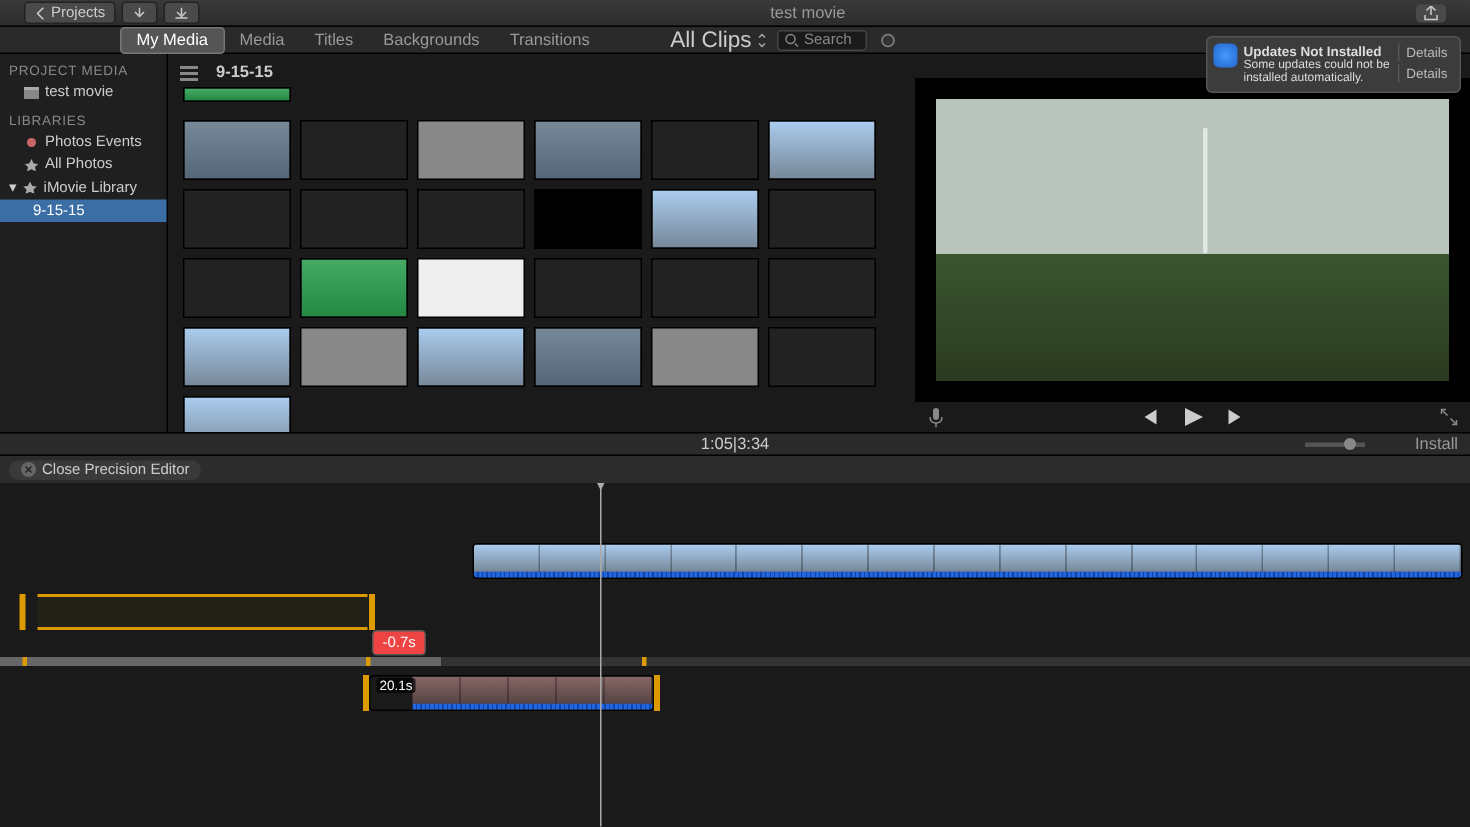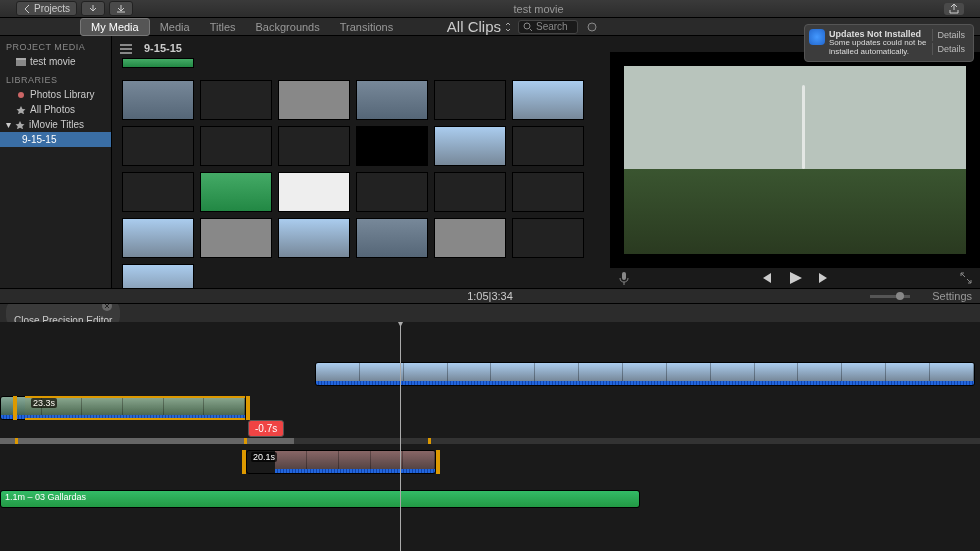--- a/index.html
+++ b/index.html
@@ -51,21 +51,21 @@
 .notif .ntitle { font-weight: bold; font-size: 9px; }
 .notif .nbtns { display: flex; flex-direction: column; gap: 2px; }
 .notif .nbtn { font-size: 9px; color: #bbb; padding: 1px 4px; border-left: 1px solid #555; }
 
 .timecode-bar { height: 16px; background: #2a2a2a; display: flex; align-items: center; justify-content: center; font-size: 11px; color: #ccc; border-top: 1px solid #000; border-bottom: 1px solid #000; position: relative; }
 .timecode-bar .settings { position: absolute; right: 8px; color: #999; }
 .timecode-bar .zoom { position: absolute; right: 70px; width: 40px; height: 3px; background: #555; }
 .timecode-bar .zoom::after { content:""; position:absolute; right:6px; top:-3px; width:8px; height:8px; background:#888; border-radius:50%; }
 
 .editor-bar { height: 18px; background: #2c2c2c; display: flex; align-items: center; padding: 0 6px; }
-.close-prec { background: #3a3a3a; border-radius: 10px; padding: 1px 8px; font-size: 10px; display: flex; align-items: flex-end; gap: 4px; flex-direction: column; }
+.close-prec { background: #3a3a3a; border-radius: 10px; padding: 1px 8px; font-size: 10px; display: flex; align-items: flex-start; gap: 4px; }
 
 .timeline { flex: 1; background: #1a1a1a; position: relative; height: 245px; overflow: hidden; }
 .playhead { position: absolute; left: 400px; top: 0; bottom: 0; width: 1px; background: #aaa; z-index: 5; }
 .playhead::before { content:""; position:absolute; top:-4px; left:-4px; width:9px; height:9px; background:#aaa; clip-path: polygon(0 0,100% 0,50% 100%); }
 .vclip { position: absolute; height: 24px; border-radius: 3px; overflow: hidden; border: 1px solid #000; }
 .vclip .thumbs { height: 18px; display: flex; }
 .vclip .thumbs > div { flex: 1; background: linear-gradient(#8a9,#465); border-right: 1px solid rgba(0,0,0,.3); }
 .vclip .wave { height: 6px; background: repeating-linear-gradient(90deg,#2266dd 0 2px,#1144aa 2px 3px); }
 .vclip.interior .thumbs > div { background: linear-gradient(#866,#544); }
 .vclip.sky .thumbs > div { background: linear-gradient(#ace,#789); }
@@ -147,34 +147,34 @@
           <rect x="0" y="2" width="10" height="6" fill="#888"></rect>
           <rect x="0" y="0" width="10" height="2" fill="#aaa"></rect>
         </svg>
       <span>test movie</span>
     </div>
     <div class="hdr" style="margin-top:4px;">LIBRARIES</div>
     <div class="item">
       <svg width="10" height="8">
           <circle cx="5" cy="4" r="3" fill="#c66"></circle>
         </svg>
-      <span>Photos Library</span>
+      <span>Photos Events</span>
     </div>
     <div class="item">
       <svg width="10" height="8">
           <path d="M5 0l1.5 3 3 .3-2.2 2 .7 3L5 6.8 2 8.3l.7-3L.5 3.3l3-.3z" fill="#aaa"></path>
         </svg>
       <span>All Photos</span>
     </div>
     <div class="item" style="padding-left:6px;">
       <span>▾</span>
       <svg width="10" height="8">
           <path d="M5 0l1.5 3 3 .3-2.2 2 .7 3L5 6.8 2 8.3l.7-3L.5 3.3l3-.3z" fill="#aaa"></path>
         </svg>
-      <span>iMovie Titles</span>
+      <span>iMovie Library</span>
     </div>
     <div class="item sel" style="padding-left:22px;">
       <span>9-15-15</span>
     </div>
   </div>
 
   <div class="clip-browser">
     <div style="position:absolute; left:6px; top:6px;" class="icon-btn">
       <svg width="12" height="10">
           <rect x="0" y="0" width="12" height="2" fill="#888"></rect>
@@ -293,21 +293,21 @@
     <div class="nbtn">Details</div>
     <div class="nbtn">Details</div>
   </div>
 </div>
 
 <div class="timecode-bar">
   <span>1:05</span>
   <span> | </span>
   <span>3:34</span>
   <div class="zoom"></div>
-  <div class="settings">Settings</div>
+  <div class="settings">Install</div>
 </div>
 
 <div class="editor-bar">
   <div class="close-prec">
     <svg width="10" height="10">
         <circle cx="5" cy="5" r="5" fill="#666"></circle>
         <path d="M3 3l4 4M7 3l-4 4" stroke="#222"></path>
       </svg>
     <span>Close Precision Editor</span>
   </div>
@@ -330,32 +330,20 @@
         <div></div>
         <div></div>
         <div></div>
         <div></div>
         <div></div>
         <div></div>
       </div>
     <div class="wave"></div>
   </div>
 
-  <div class="vclip" style="left:0px; top:74px; width:246px;">
-    <div class="thumbs">
-        <div></div>
-        <div></div>
-        <div></div>
-        <div></div>
-        <div></div>
-        <div></div>
-      </div>
-    <div class="wave"></div>
-    <div class="dur-label" style="left:30px;">23.3s</div>
-  </div>
 
   <div class="yellow-trim" style="left:25px; top:74px; width:220px;"></div>
   <div class="trim-handle" style="left:13px; top:74px;"></div>
   <div class="trim-handle" style="left:246px; top:74px;"></div>
   <div class="trim-tooltip" style="left:248px; top:98px;">-0.7s</div>
 
   <div class="timeline-bar" style="top:116px;">
     <div class="segmark" style="left:15px;"></div>
     <div class="segmark" style="left:244px;"></div>
     <div class="segmark" style="left:428px;"></div>
@@ -368,17 +356,14 @@
         <div></div>
         <div></div>
         <div></div>
       </div>
     <div class="wave"></div>
     <div class="dur-label" style="left:4px;">20.1s</div>
   </div>
   <div class="trim-handle" style="left:242px; top:128px;"></div>
   <div class="trim-handle" style="left:436px; top:128px;"></div>
 
-  <div class="audio-track" style="left:0; top:168px; width:640px;">
-    <div class="atitle">1.1m – 03 Gallardas</div>
-  </div>
 
 </div>
 
 </body></html>

